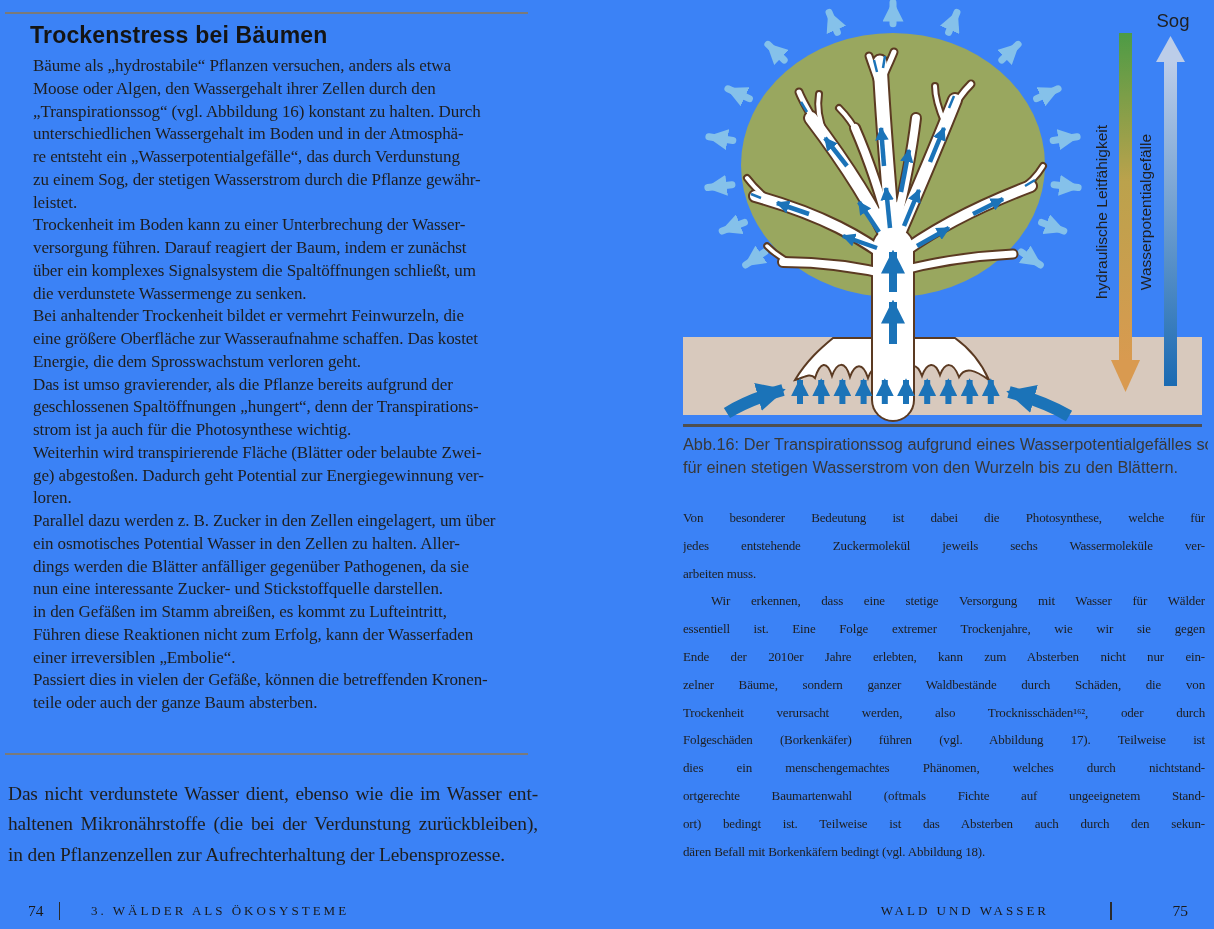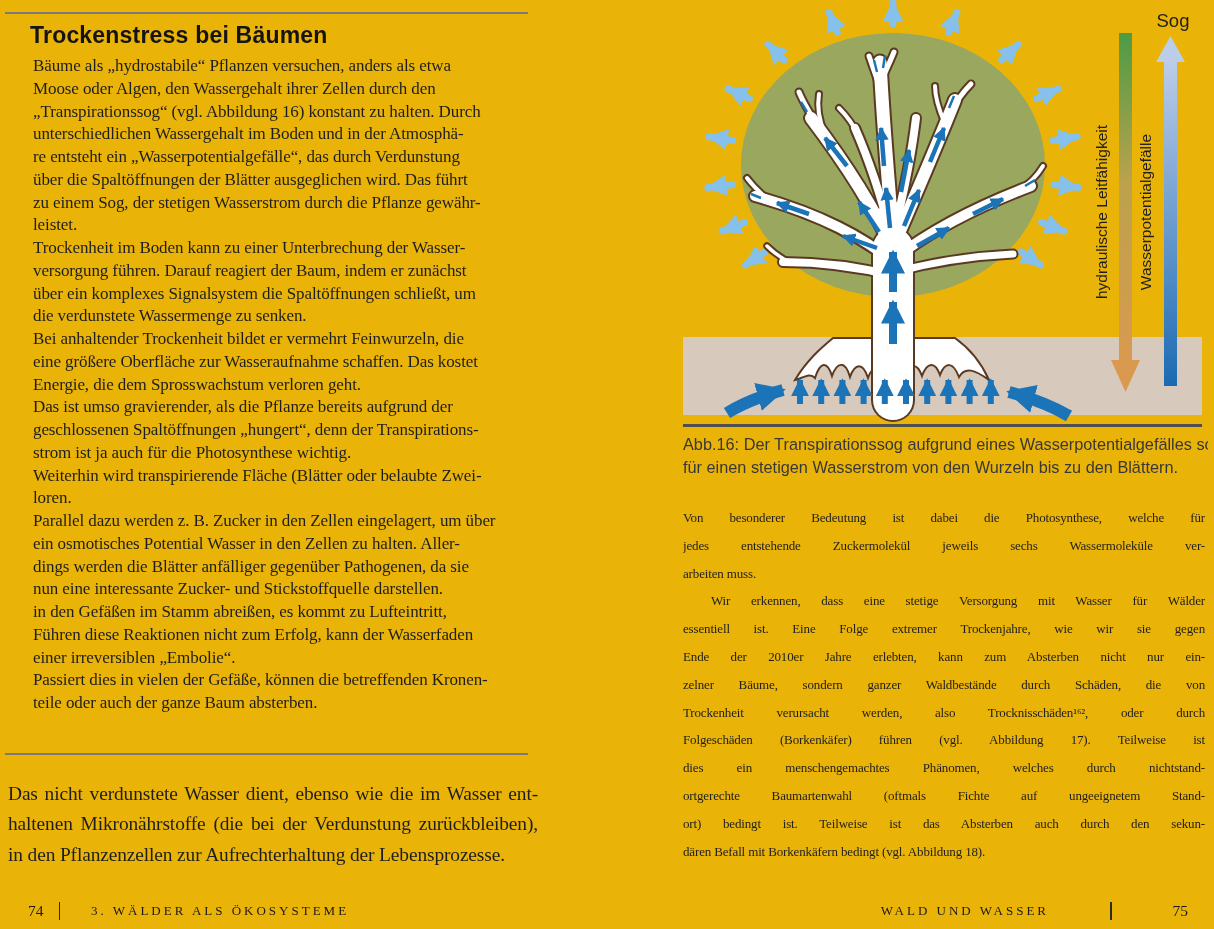--- a/index.html
+++ b/index.html
@@ -1,16 +1,16 @@
 <!DOCTYPE html>
 <html lang="de"><head>
 <meta charset="utf-8">
 <style>
   html,body{margin:0;padding:0;background:#ffffff;}
-  .page{position:relative;width:1214px;height:929px;background:#eab308;overflow:hidden;
+  .page{position:relative;width:1214px;height:929px;background:#3b82f6;overflow:hidden;
         font-family:"Liberation Serif",serif;color:#1e1e1e;}
   
   .infobox{position:absolute;left:5px;top:12px;width:523px;
            border-top:2px solid #7a7a7a;border-bottom:2px solid #7a7a7a;
            padding:8px 0 18px 0;box-sizing:border-box;height:743px;}
   .infobox h1{margin:0 0 6px 25px;font-family:"Liberation Sans",sans-serif;
               font-size:23px;font-weight:700;letter-spacing:.2px;color:#141414;}
   .box-body{margin-left:28px;width:496px;font-size:17px;letter-spacing:-0.1px;}
   .box-body .tline{height:22.75px;line-height:22.75px;white-space:nowrap;overflow:hidden;}
   .left-para{position:absolute;left:8px;top:779px;width:530px;font-size:19.4px;letter-spacing:-0.12px;}
@@ -44,34 +44,34 @@
 
   <section>
     <div class="infobox">
       <h1>Trockenstress bei Bäumen</h1>
       <div class="box-body">
           <div class="tline">Bäume als „hydrostabile“ Pflanzen versuchen, anders als etwa</div>
           <div class="tline">Moose oder Algen, den Wassergehalt ihrer Zellen durch den</div>
           <div class="tline">„Transpirationssog“ (vgl. Abbildung 16) konstant zu halten. Durch</div>
           <div class="tline">unterschiedlichen Wassergehalt im Boden und in der Atmosphä-</div>
           <div class="tline">re entsteht ein „Wasserpotentialgefälle“, das durch Verdunstung</div>
-          <div class="tline">über die Spaltöffnungen der Blätter ausgeglichen wird. Das führt</div>
           <div class="tline">zu einem Sog, der stetigen Wasserstrom durch die Pflanze gewähr-</div>
           <div class="tline">leistet.</div>
           <div class="tline">Trockenheit im Boden kann zu einer Unterbrechung der Wasser-</div>
           <div class="tline">versorgung führen. Darauf reagiert der Baum, indem er zunächst</div>
           <div class="tline">über ein komplexes Signalsystem die Spaltöffnungen schließt, um</div>
           <div class="tline">die verdunstete Wassermenge zu senken.</div>
           <div class="tline">Bei anhaltender Trockenheit bildet er vermehrt Feinwurzeln, die</div>
           <div class="tline">eine größere Oberfläche zur Wasseraufnahme schaffen. Das kostet</div>
           <div class="tline">Energie, die dem Sprosswachstum verloren geht.</div>
           <div class="tline">Das ist umso gravierender, als die Pflanze bereits aufgrund der</div>
           <div class="tline">geschlossenen Spaltöffnungen „hungert“, denn der Transpirations-</div>
           <div class="tline">strom ist ja auch für die Photosynthese wichtig.</div>
           <div class="tline">Weiterhin wird transpirierende Fläche (Blätter oder belaubte Zwei-</div>
+          <div class="tline">ge) abgestoßen. Dadurch geht Potential zur Energiegewinnung ver-</div>
           <div class="tline">loren.</div>
           <div class="tline">Parallel dazu werden z. B. Zucker in den Zellen eingelagert, um über</div>
           <div class="tline">ein osmotisches Potential Wasser in den Zellen zu halten. Aller-</div>
           <div class="tline">dings werden die Blätter anfälliger gegenüber Pathogenen, da sie</div>
           <div class="tline">nun eine interessante Zucker- und Stickstoffquelle darstellen.</div>
           <div class="tline">in den Gefäßen im Stamm abreißen, es kommt zu Lufteintritt,</div>
           <div class="tline">Führen diese Reaktionen nicht zum Erfolg, kann der Wasserfaden</div>
           <div class="tline">einer irreversiblen „Embolie“.</div>
           <div class="tline">Passiert dies in vielen der Gefäße, können die betreffenden Kronen-</div>
           <div class="tline">teile oder auch der ganze Baum absterben.</div>

